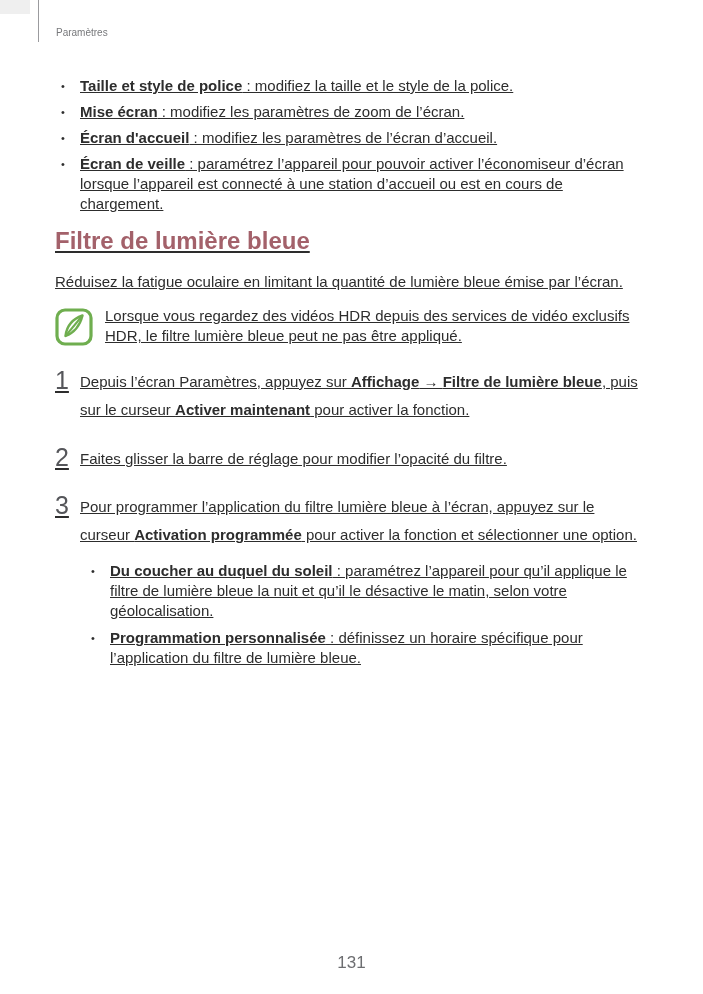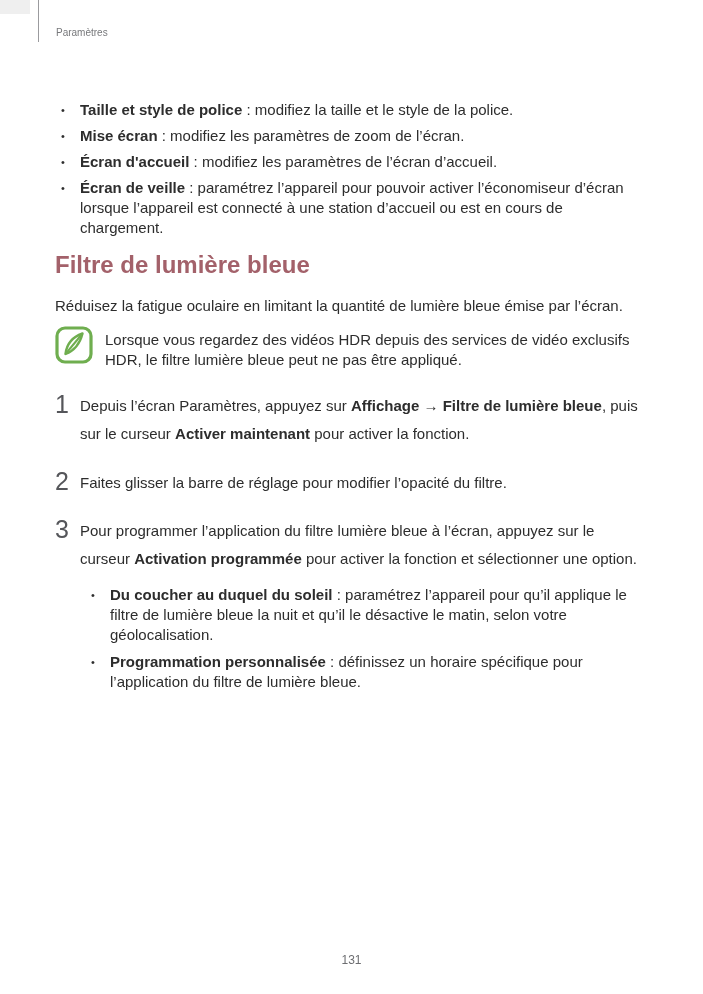--- a/index.html
+++ b/index.html
@@ -32,23 +32,24 @@
     display: flex;
     align-items: flex-end;
   }
   .page-header .title {
     color: #77787b;
     font-size: 10px;
     line-height: 19px;
   }
   .main {
     position: absolute;
-    top: 100px;
+    top: 76px;
     left: 55px;
     width: 593px;
+    text-decoration: underline;
   }
   
   ul.bullets {
     list-style: none;
     margin: 0;
     padding: 0;
   }
   ul.bullets > li {
     position: relative;
     padding-left: 25px;
@@ -74,21 +75,21 @@
     color: #a3616a;
   }
   p.intro {
     margin: 16px 0 0 0;
     line-height: 20px;
   }
   
   .note-row {
     margin-top: 10px;
     display: flex;
-    align-items: flex-start;
+    align-items: flex-end;
   }
   .note-icon-wrap {
     flex: 0 0 38px;
     height: 38px;
     margin-right: 12px;
   }
   .note-text {
     padding-top: 4px;
     line-height: 20px;
   }
@@ -118,21 +119,21 @@
   }
   ul.bullets.sub > li { margin-bottom: 7px; }
   
   .footer {
     position: absolute;
     left: 0;
     right: 0;
     top: 953px;
     text-align: center;
     color: #6d6e71;
-    font-size: 12px;
+    font-size: 17px;
   }
 </style>
 </head>
 <body>
 
 <div class="page">
 
   <div class="corner-artifact"></div>
 
   <div class="page-header">

